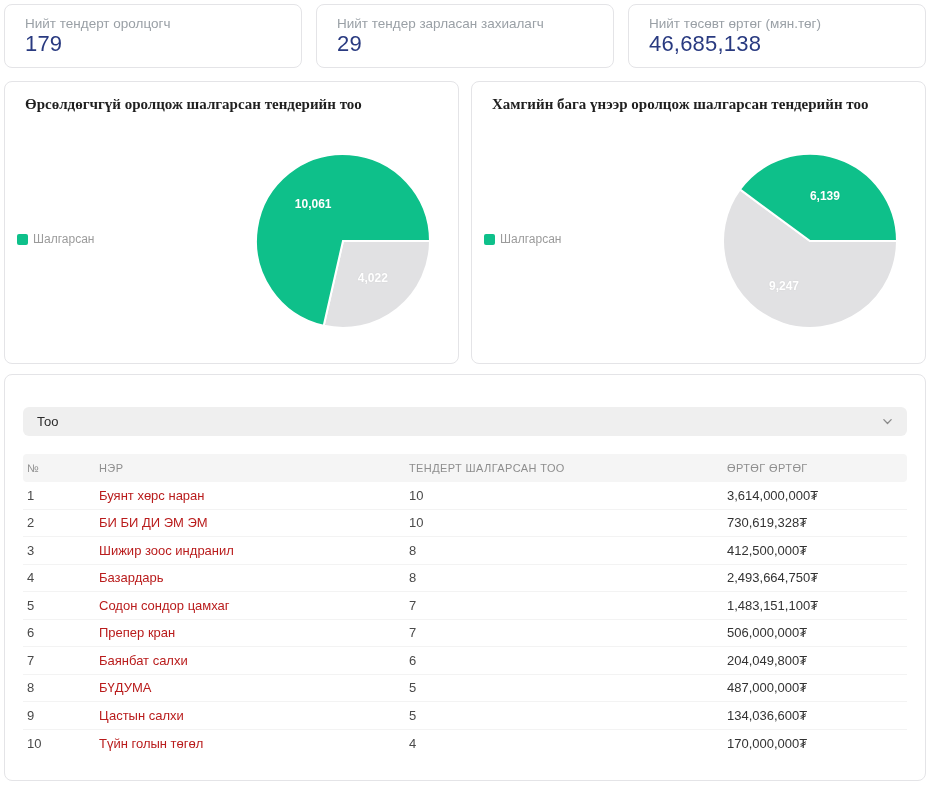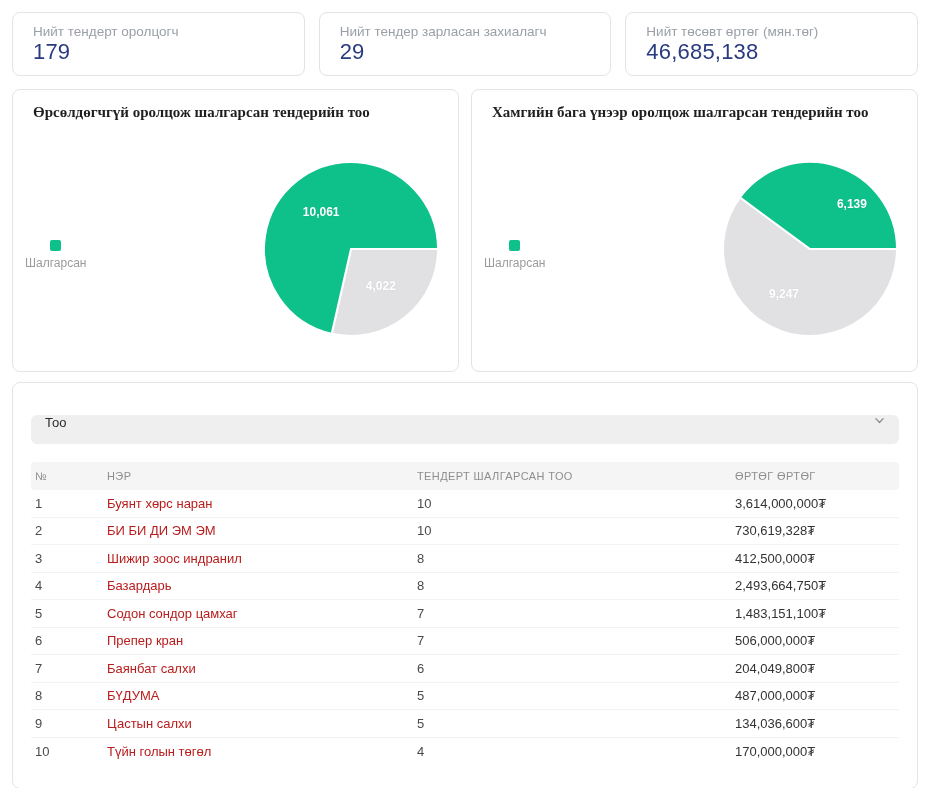--- a/index.html
+++ b/index.html
@@ -2,53 +2,53 @@
 <html><head>
 <meta charset="utf-8">
 <style>
   * { margin:0; padding:0; box-sizing:border-box; }
   html,body { background:#fff; }
   body {
     font-family:"Liberation Sans","DejaVu Sans",sans-serif;
     color:#3c3c3c;
     width:930px; height:788px;
   }
-  .page { width:930px; height:596px; padding:12px; }
+  .page { width:930px; height:596px; padding:4px; }
 
   .card {
     background:#fff;
     border:1px solid #e4e4e7;
     border-radius:8px;
   }
 
   
   .stats-row { display:flex; gap:14px; }
   .stat-card { flex:1; height:64px; padding:11px 20px 0 20px; }
   .stat-label { font-size:13.5px; color:#9aa0a6; }
   .stat-value { font-size:22px; font-weight:500; color:#293a80; margin-top:0; letter-spacing:0.2px; }
 
   
   .pies-row { display:flex; gap:12px; margin-top:13px; }
   .pie-card { flex:1; height:283px; position:relative; padding:14px 20px; }
   .chart-title { font-size:15px; font-weight:700; color:#1f1f1f;font-family:Liberation Serif, serif; }
-  .legend { position:absolute; left:12px; top:150px; display:flex; align-items:center; gap:5px; cursor:pointer;flex-direction:column; }
+  .legend { position:absolute; left:12px; top:150px; display:flex; align-items:center; gap:5px; cursor:pointer; }
   .legend-swatch { width:11px; height:11px; border-radius:2px; display:inline-block; }
   .legend-label { font-size:12px; color:#9b9b9b; }
   .pie-wrap { position:absolute; left:248px; top:69px; width:180px; height:180px; }
   .slice-label {
     position:absolute; transform:translate(-50%,-50%);
     font-size:12px; font-weight:700; color:#fff; white-space:nowrap;
     text-shadow:0 0 2px rgba(0,0,0,0.08);
   }
 
   
   .table-card { margin-top:10px; height:407px; padding:16px 18px 10px 18px; }
   .filter-select {
     margin-top:16px; height:29px; background:#efefef; border-radius:6px;
-    display:flex; align-items:flex-start; justify-content:space-between;
+    display:flex; align-items:center; justify-content:space-between;
     padding:0 14px; cursor:pointer;
   }
   .filter-value { font-size:13px; color:#2b2b2b; }
   .chevron { width:11px; height:11px; color:#8a8a8a; }
 
   .thead {
     margin-top:18px; height:28px; background:#f5f5f5; border-radius:4px;
     display:grid; grid-template-columns:72px 310px 318px 1fr; align-items:center;
     font-size:11px; color:#8e8e8e; letter-spacing:0.4px;
     padding:0 4px 0 4px;
@@ -98,21 +98,21 @@
     </div>
     <div class="card pie-card">
       <div class="chart-title">Хамгийн бага үнээр оролцож шалгарсан тендерийн тоо</div>
       <div class="legend">
         <span class="legend-swatch" style="background: rgb(14, 192, 138);"></span>
         <span class="legend-label">Шалгарсан</span>
       </div>
       <div class="pie-wrap"><svg width="180" height="180" viewBox="0 0 180 180">
             <path d="M90,90 L177.0,90.0 A87,87 0 1 1 19.9,38.4 Z" fill="#e1e1e3" stroke="#fff" stroke-width="2"></path>
             <path d="M90,90 L19.9,38.4 A87,87 0 0 1 177.0,90.0 Z" fill="#0ec08a" stroke="#fff" stroke-width="2"></path>
-          </svg><div class="slice-label" style="left: 64px; top: 135.461px;">9,247</div><div class="slice-label" style="left: 104.929px; top: 44.5387px; margin-left: 27px;">6,139</div></div>
+          </svg><div class="slice-label" style="left: 64px; top: 135.461px;">9,247</div><div class="slice-label" style="left: 104.929px; top: 44.5387px;">6,139</div></div>
     </div>
   </div>
 
   <div class="card table-card">
 
     <div class="filter-select">
       <span class="filter-value">Тоо</span>
       <svg class="chevron" viewBox="0 0 12 12">
         <polyline points="2,4 6,8.2 10,4" fill="none" stroke="currentColor" stroke-width="1.4" stroke-linecap="round" stroke-linejoin="round"></polyline>
       </svg>

